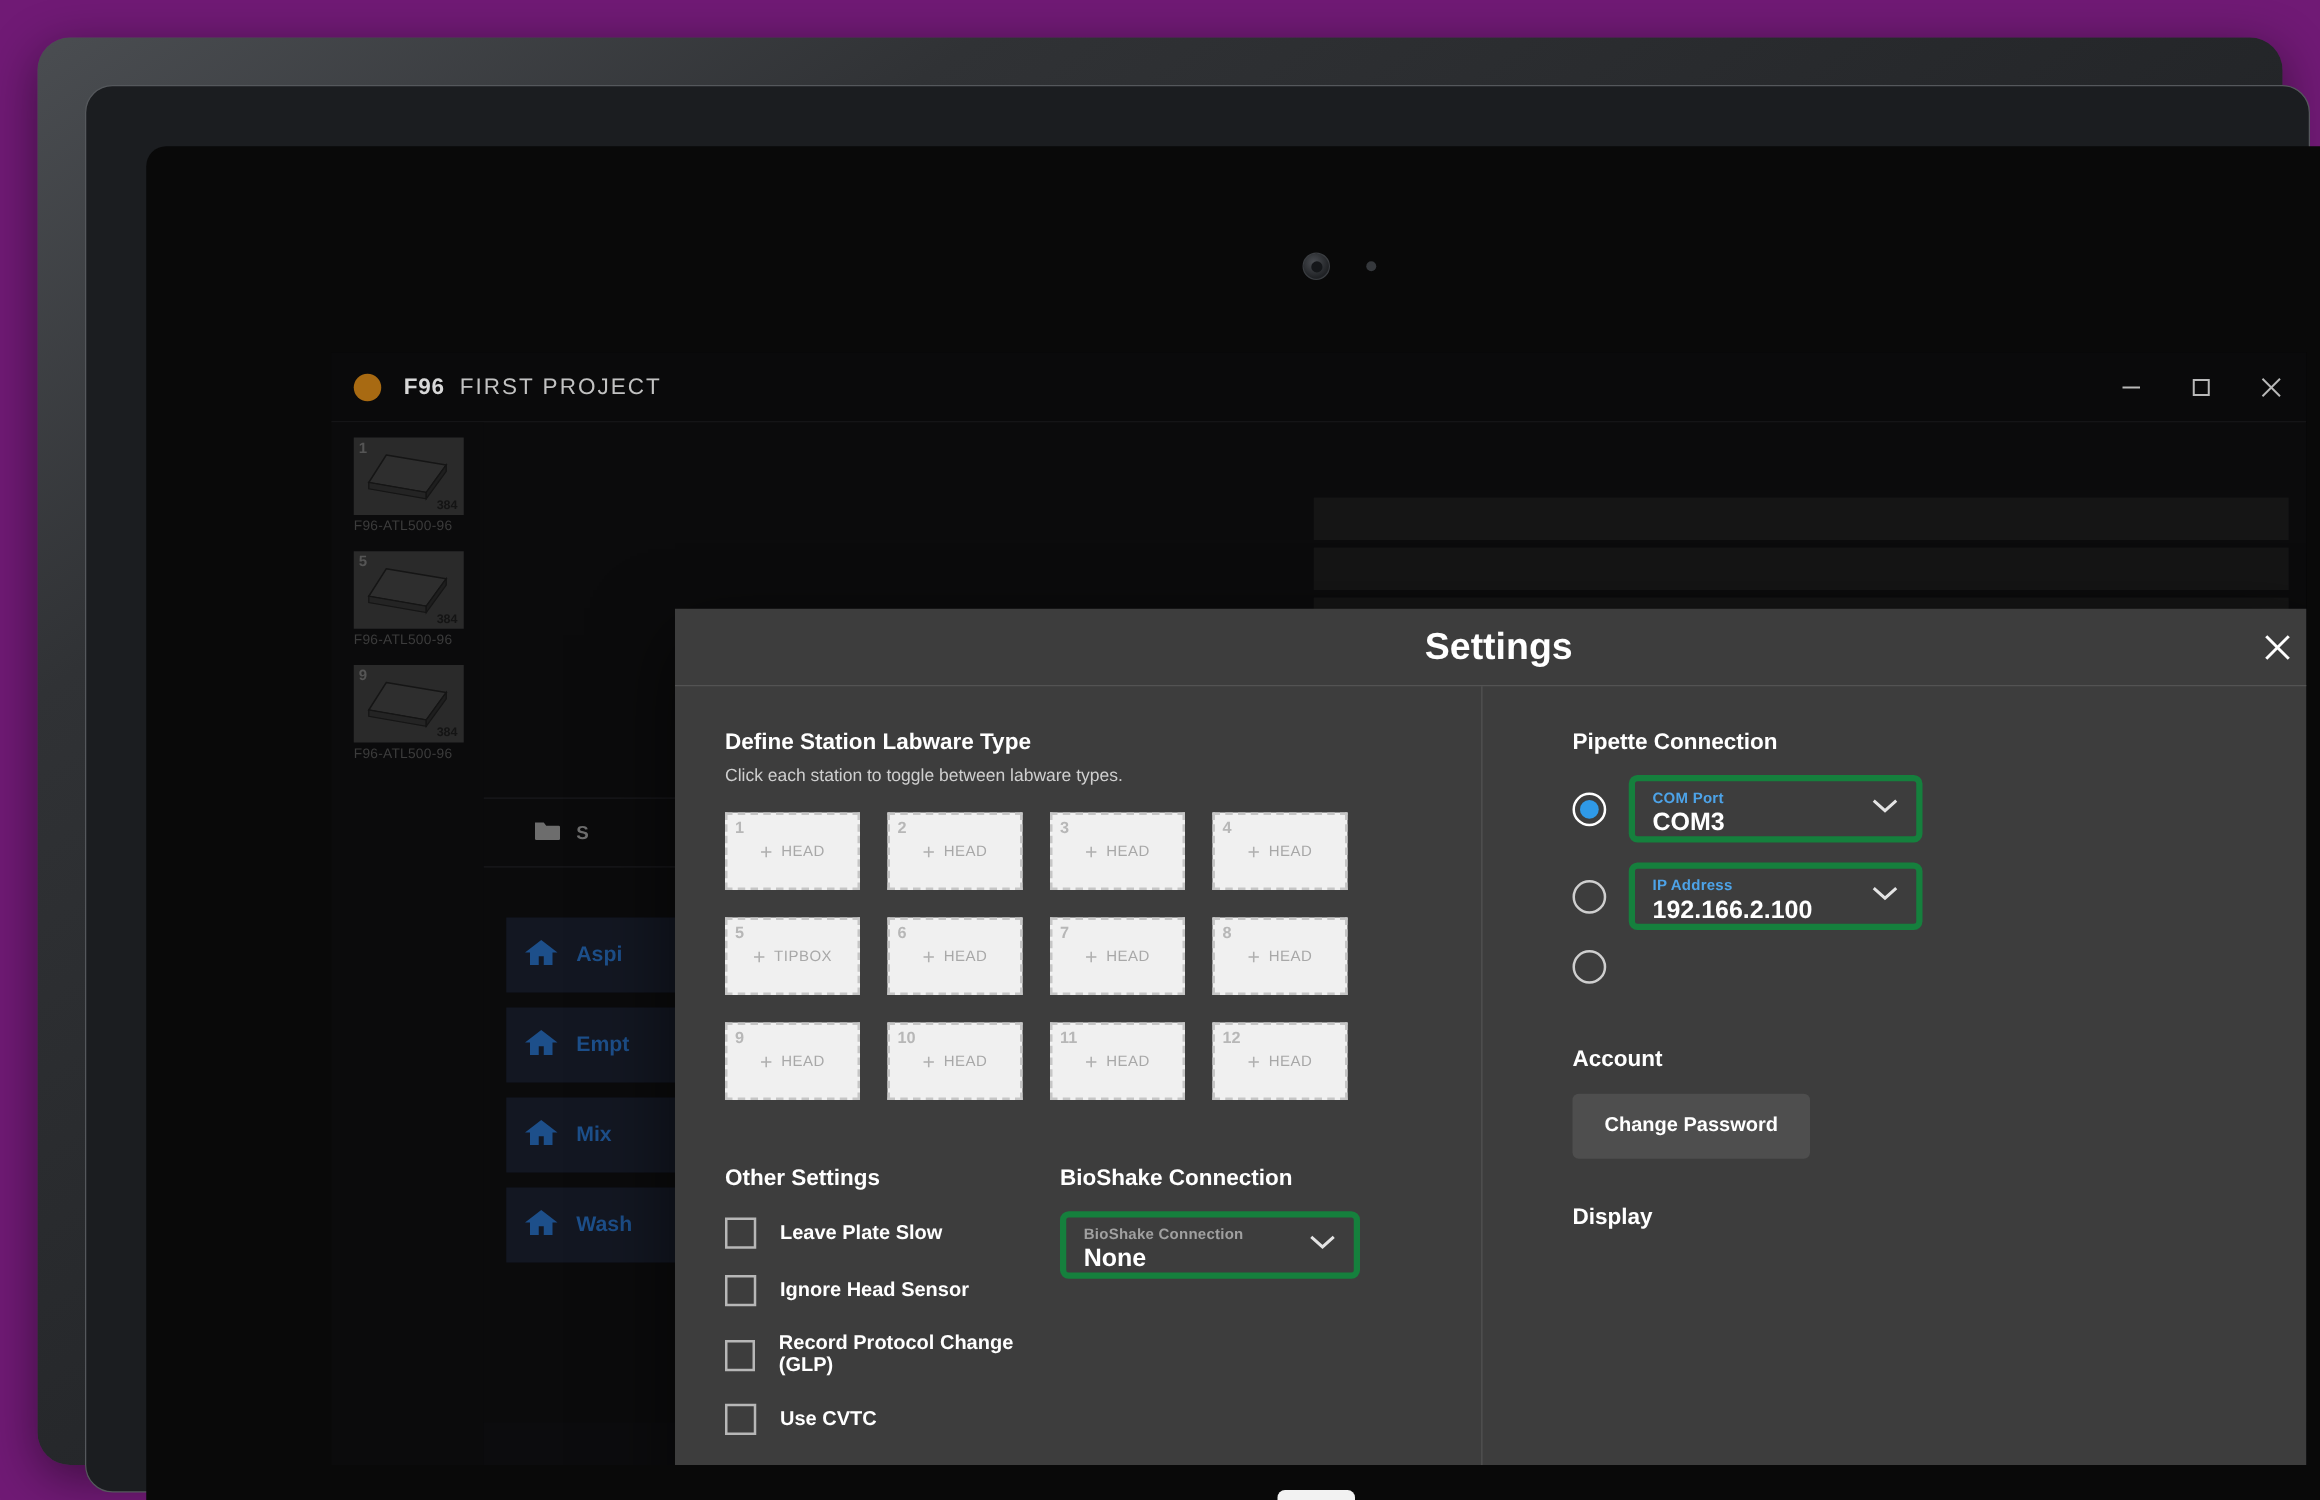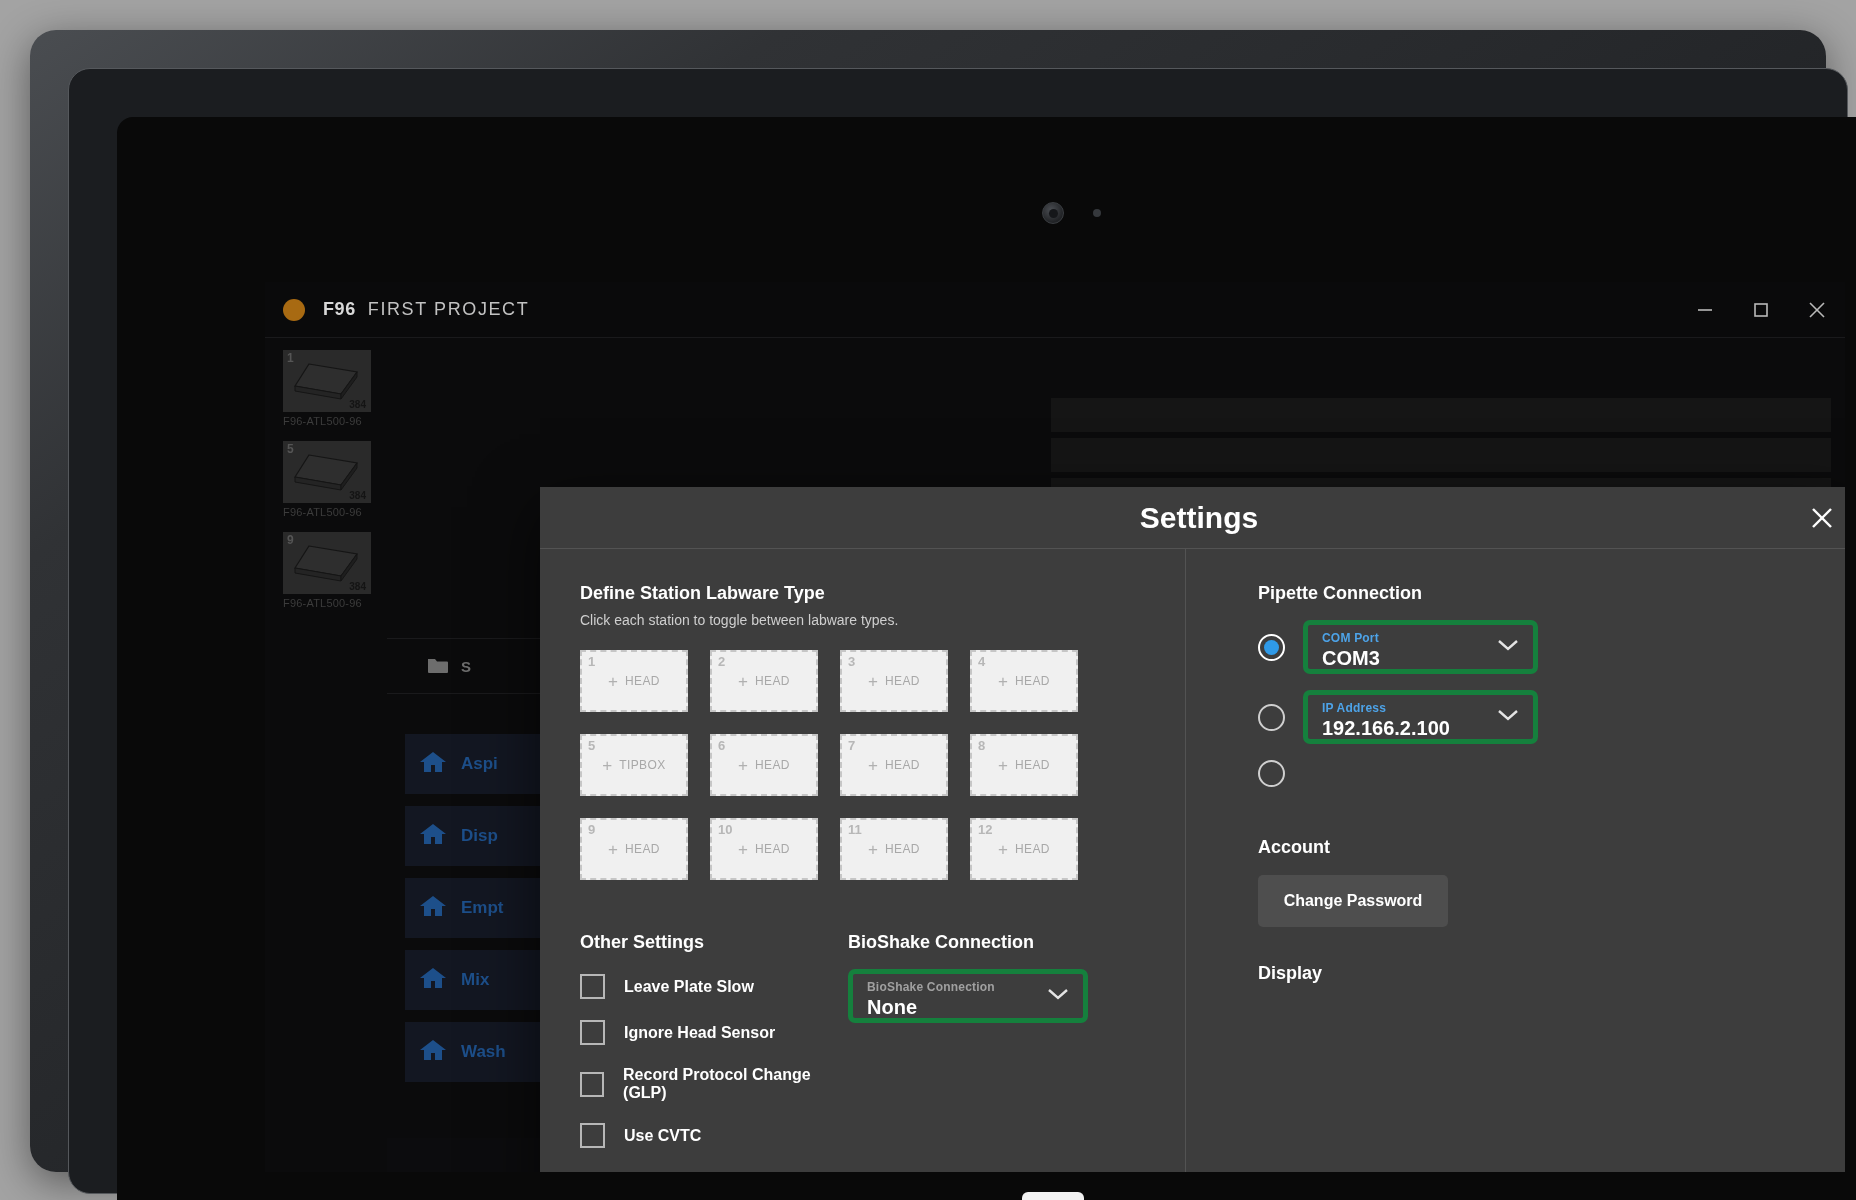--- a/index.html
+++ b/index.html
@@ -7,21 +7,21 @@
     width: 1856px; height: 1200px;
     background: #ffffff;
     font-family: "Liberation Sans", sans-serif;
     overflow: hidden;
   }
 
   
   .stage {
     position: relative;
     width: 1856px; height: 1200px;
-    background: #a3a3a3;
+    background: #701a75;
   }
   .tablet-body {
     position: absolute;
     left: 30px; top: 30px;
     width: 1796px; height: 1142px;
     border-radius: 26px;
     background: linear-gradient(145deg,#4a4d51 0%, #303235 22%, #232528 55%, #3c3f43 100%);
     box-shadow: 0 10px 40px rgba(0,0,0,0.45);
   }
   .tablet-inner-bevel {
@@ -403,28 +403,20 @@
               </div>
 
               <div class="cmd-list">
                 <div class="cmd-item">
                   <span class="home">
                     <svg width="28" height="24" viewBox="0 0 28 24">
                         <path d="M14 2 L27 12 h-4 v10 h-7 v-7 h-4 v7 h-7 V12 H1 Z" fill="#1d4f8a"></path>
                       </svg>
                   </span>
                   <span>Aspi</span>
-                </div>
-                <div class="cmd-item">
-                  <span class="home">
-                    <svg width="28" height="24" viewBox="0 0 28 24">
-                        <path d="M14 2 L27 12 h-4 v10 h-7 v-7 h-4 v7 h-7 V12 H1 Z" fill="#1d4f8a"></path>
-                      </svg>
-                  </span>
-                  <span>Disp</span>
                 </div>
                 <div class="cmd-item">
                   <span class="home">
                     <svg width="28" height="24" viewBox="0 0 28 24">
                         <path d="M14 2 L27 12 h-4 v10 h-7 v-7 h-4 v7 h-7 V12 H1 Z" fill="#1d4f8a"></path>
                       </svg>
                   </span>
                   <span>Empt</span>
                 </div>
                 <div class="cmd-item">

